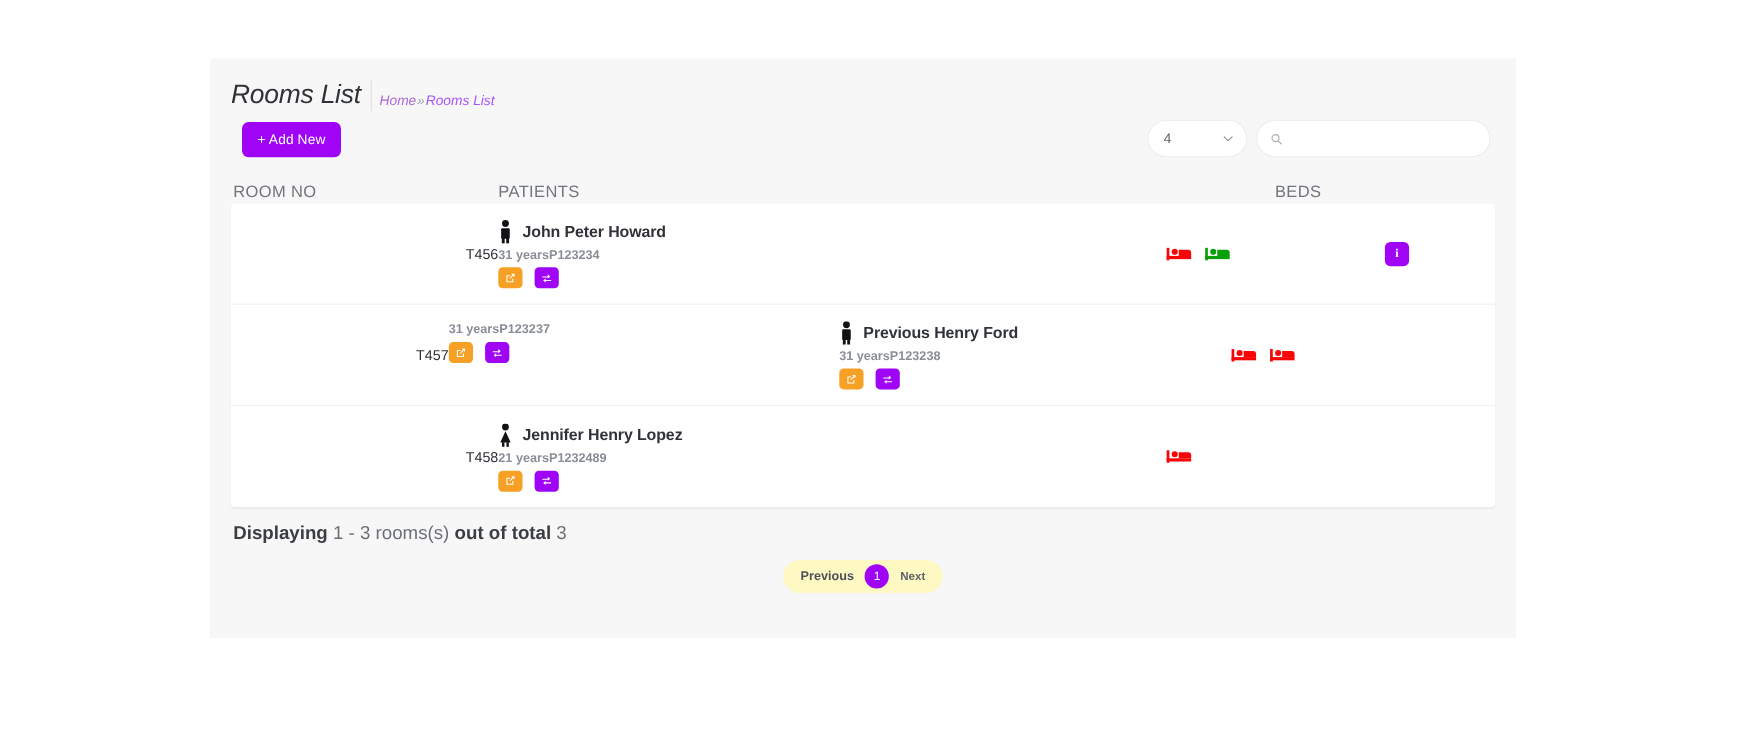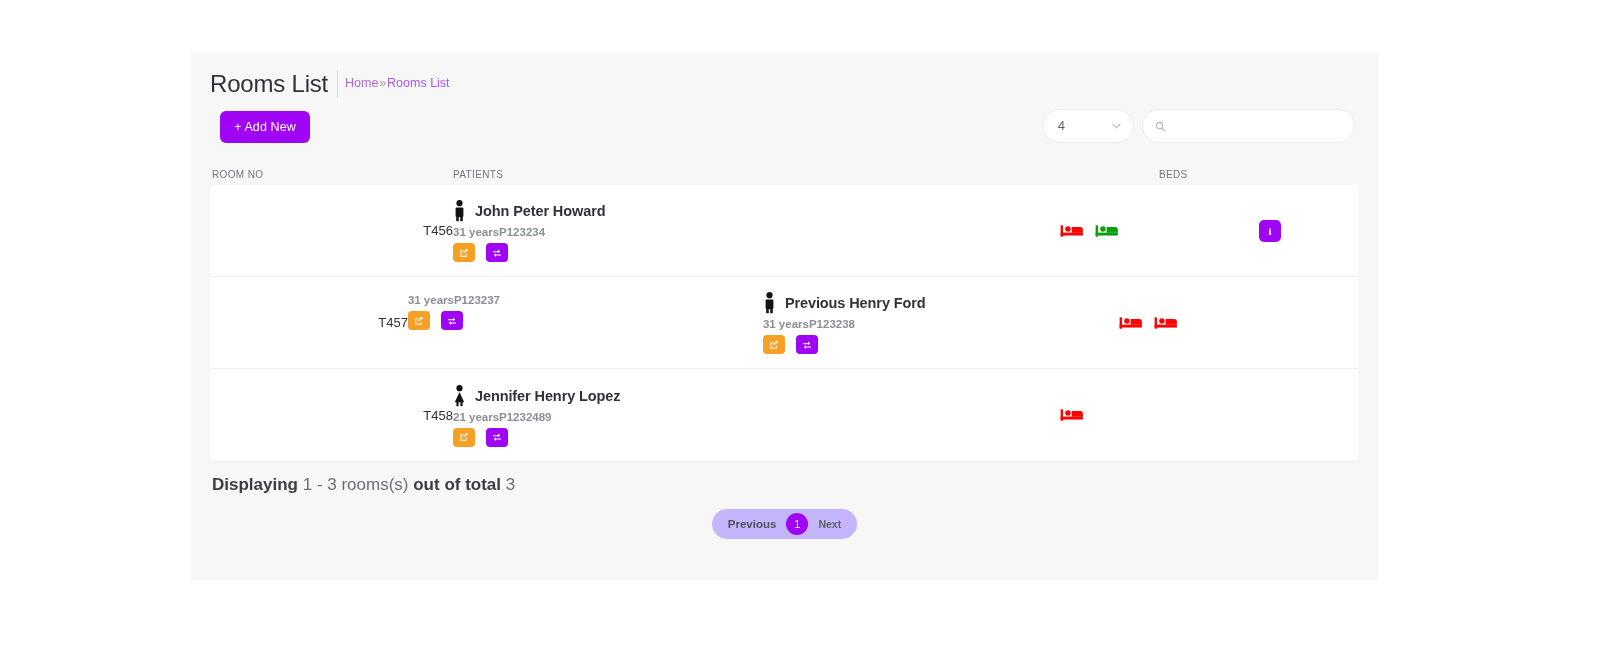--- a/index.html
+++ b/index.html
@@ -12,23 +12,24 @@
   .page-container {
     position: absolute;
     left: 191px; top: 53px;
     width: 1187px; height: 527px;
     background: #f7f7f8;
   }
 
   
   .page-header {
     display: flex;
-    align-items: center;
+    align-items: flex-end;
     padding: 14px 0 0 19px;
     height: 48px;
+    font-style: italic;
   }
   .page-title {
     font-size: 24px;
     font-weight: 400;
     color: #2f3237;
     letter-spacing: -0.2px;
     line-height: 28px;
     padding-right: 9px;
     border-right: 1px solid #dedfe2;
   }
@@ -112,21 +113,21 @@
   }
 
   
   .table-head {
     display: flex;
     padding: 0 19px;
     height: 22px;
     align-items: center;
   }
   .th {
-    font-size: 10px;
+    font-size: 15px;
     letter-spacing: 0.35px;
     color: #71757c;
     font-weight: 400;
   }
   .th-room  { width: 243px; padding-left: 2px; }
   .th-pat   { flex: 1; }
   .th-beds  { width: 200px; }
 
   .table-card {
     margin: 0 19px;
@@ -226,21 +227,21 @@
   .displaying b { color: #3a3d42; font-weight: bold; }
   .pagination-wrap {
     display: flex;
     justify-content: center;
     margin-top: 14px;
   }
   .pagination {
     display: flex;
     align-items: center;
     gap: 2px;
-    background: #c4b5fd;
+    background: #fef9c3;
     border-radius: 17px;
     padding: 4px 8px;
     height: 30px;
   }
   .pg-btn {
     border: none; background: transparent;
     font-size: 11.5px;
     font-family: "Liberation Sans", sans-serif;
     color: #4e5258;
     cursor: pointer;

